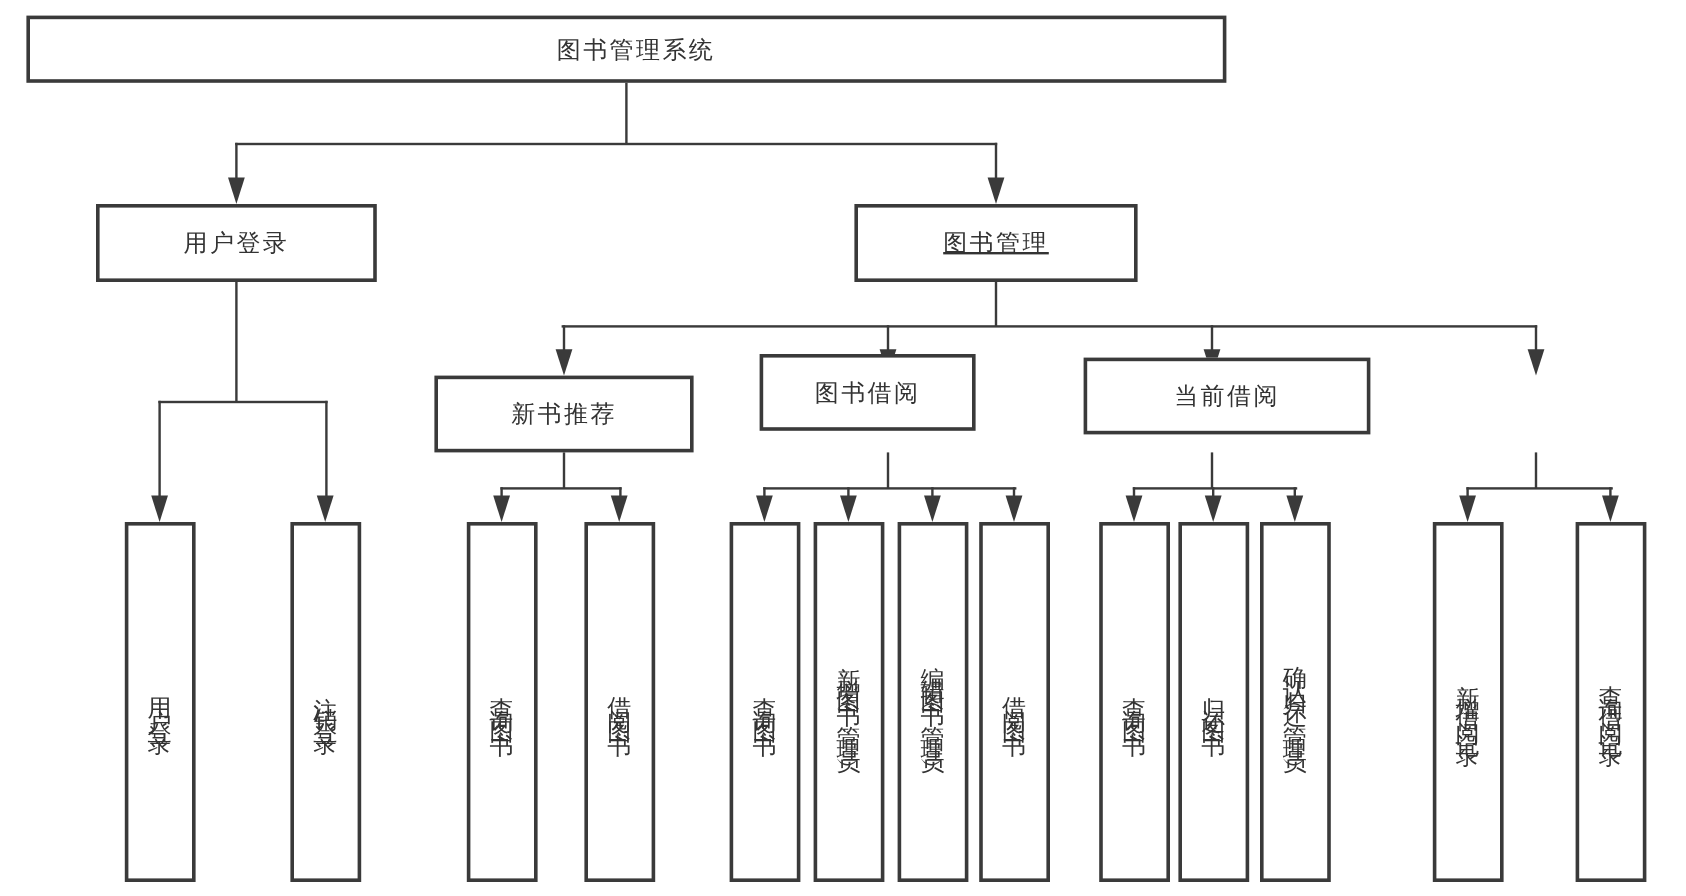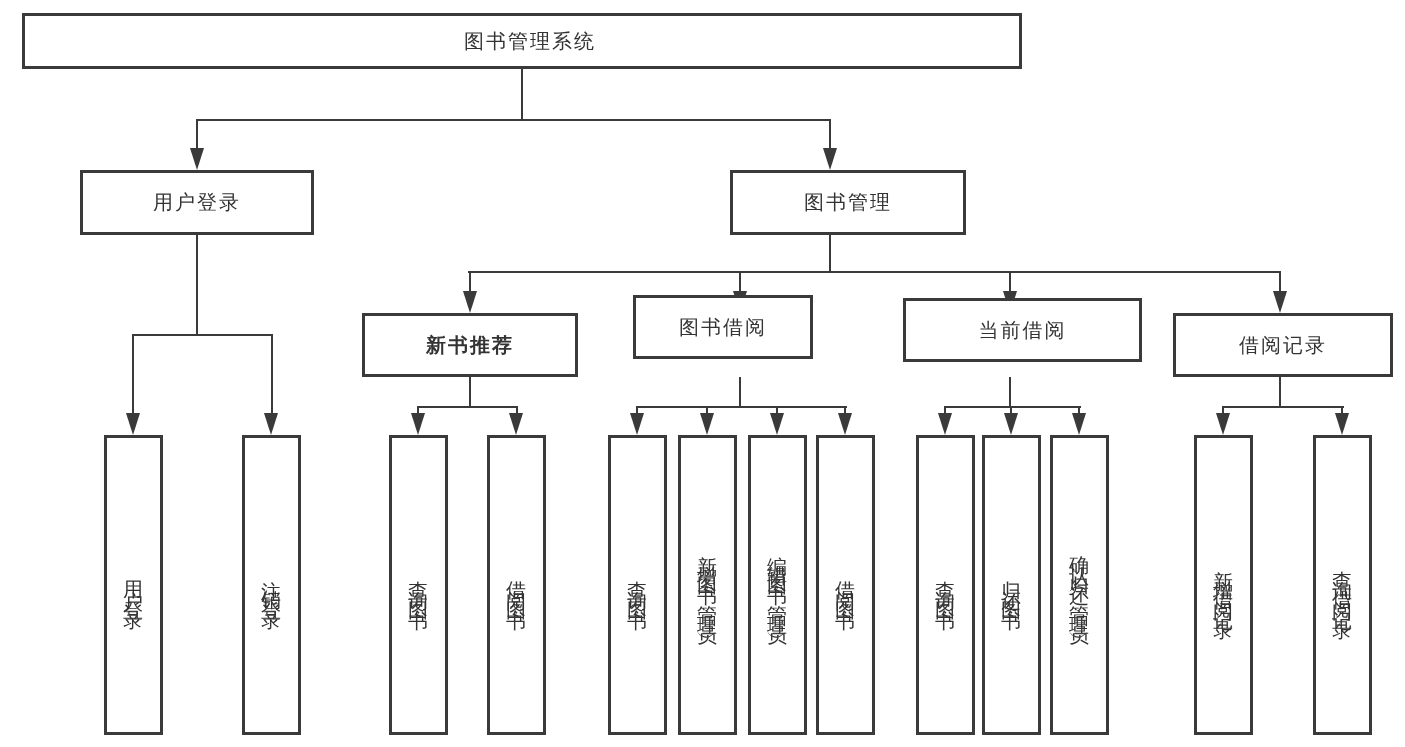--- a/index.html
+++ b/index.html
@@ -55,21 +55,21 @@
     <div class="hl" style="left:196px;top:119px;width:635px;"></div>
     <div class="vl" style="left:196px;top:119px;height:31px;"></div>
     <div class="vl" style="left:829px;top:119px;height:31px;"></div>
     <div class="arrow" style="left:190px;top:148px;"></div>
     <div class="arrow" style="left:823px;top:148px;"></div>
   </div>
 
   <div class="box" style="left:80px;top:170px;width:234px;height:65px;">
     <span>用户登录</span>
   </div>
-  <div class="box" style="left:730px;top:170px;width:236px;height:65px;">
+  <div class="box" style="left:712px;top:170px;width:236px;height:65px;text-decoration:underline;">
     <span>图书管理</span>
   </div>
 
   <div>
     <div class="vl" style="left:196px;top:235px;height:100px;"></div>
     <div class="hl" style="left:132px;top:334px;width:141px;"></div>
     <div class="vl" style="left:132px;top:334px;height:81px;"></div>
     <div class="vl" style="left:271px;top:334px;height:81px;"></div>
     <div class="arrow" style="left:126px;top:413px;"></div>
     <div class="arrow" style="left:264px;top:413px;"></div>
@@ -81,31 +81,28 @@
     <div class="vl" style="left:469px;top:271px;height:22px;"></div>
     <div class="vl" style="left:739px;top:271px;height:22px;"></div>
     <div class="vl" style="left:1009px;top:271px;height:22px;"></div>
     <div class="vl" style="left:1279px;top:271px;height:22px;"></div>
     <div class="arrow" style="left:463px;top:291px;"></div>
     <div class="arrow" style="left:733px;top:291px;"></div>
     <div class="arrow" style="left:1003px;top:291px;"></div>
     <div class="arrow" style="left:1273px;top:291px;"></div>
   </div>
 
-  <div class="box" style="left:362px;top:313px;width:216px;height:64px;font-weight:bold;">
+  <div class="box" style="left:362px;top:313px;width:216px;height:64px;">
     <span>新书推荐</span>
   </div>
   <div class="box" style="left:633px;top:295px;width:180px;height:64px;">
     <span>图书借阅</span>
   </div>
   <div class="box" style="left:903px;top:298px;width:239px;height:64px;">
     <span>当前借阅</span>
-  </div>
-  <div class="box" style="left:1173px;top:313px;width:220px;height:64px;">
-    <span>借阅记录</span>
   </div>
 
   <div>
     <div class="vl" style="left:469px;top:377px;height:30px;"></div>
     <div class="hl" style="left:417px;top:406px;width:101px;"></div>
     <div class="vl" style="left:417px;top:406px;height:9px;"></div>
     <div class="vl" style="left:516px;top:406px;height:9px;"></div>
     <div class="arrow" style="left:411px;top:413px;"></div>
     <div class="arrow" style="left:509px;top:413px;"></div>
   </div>

